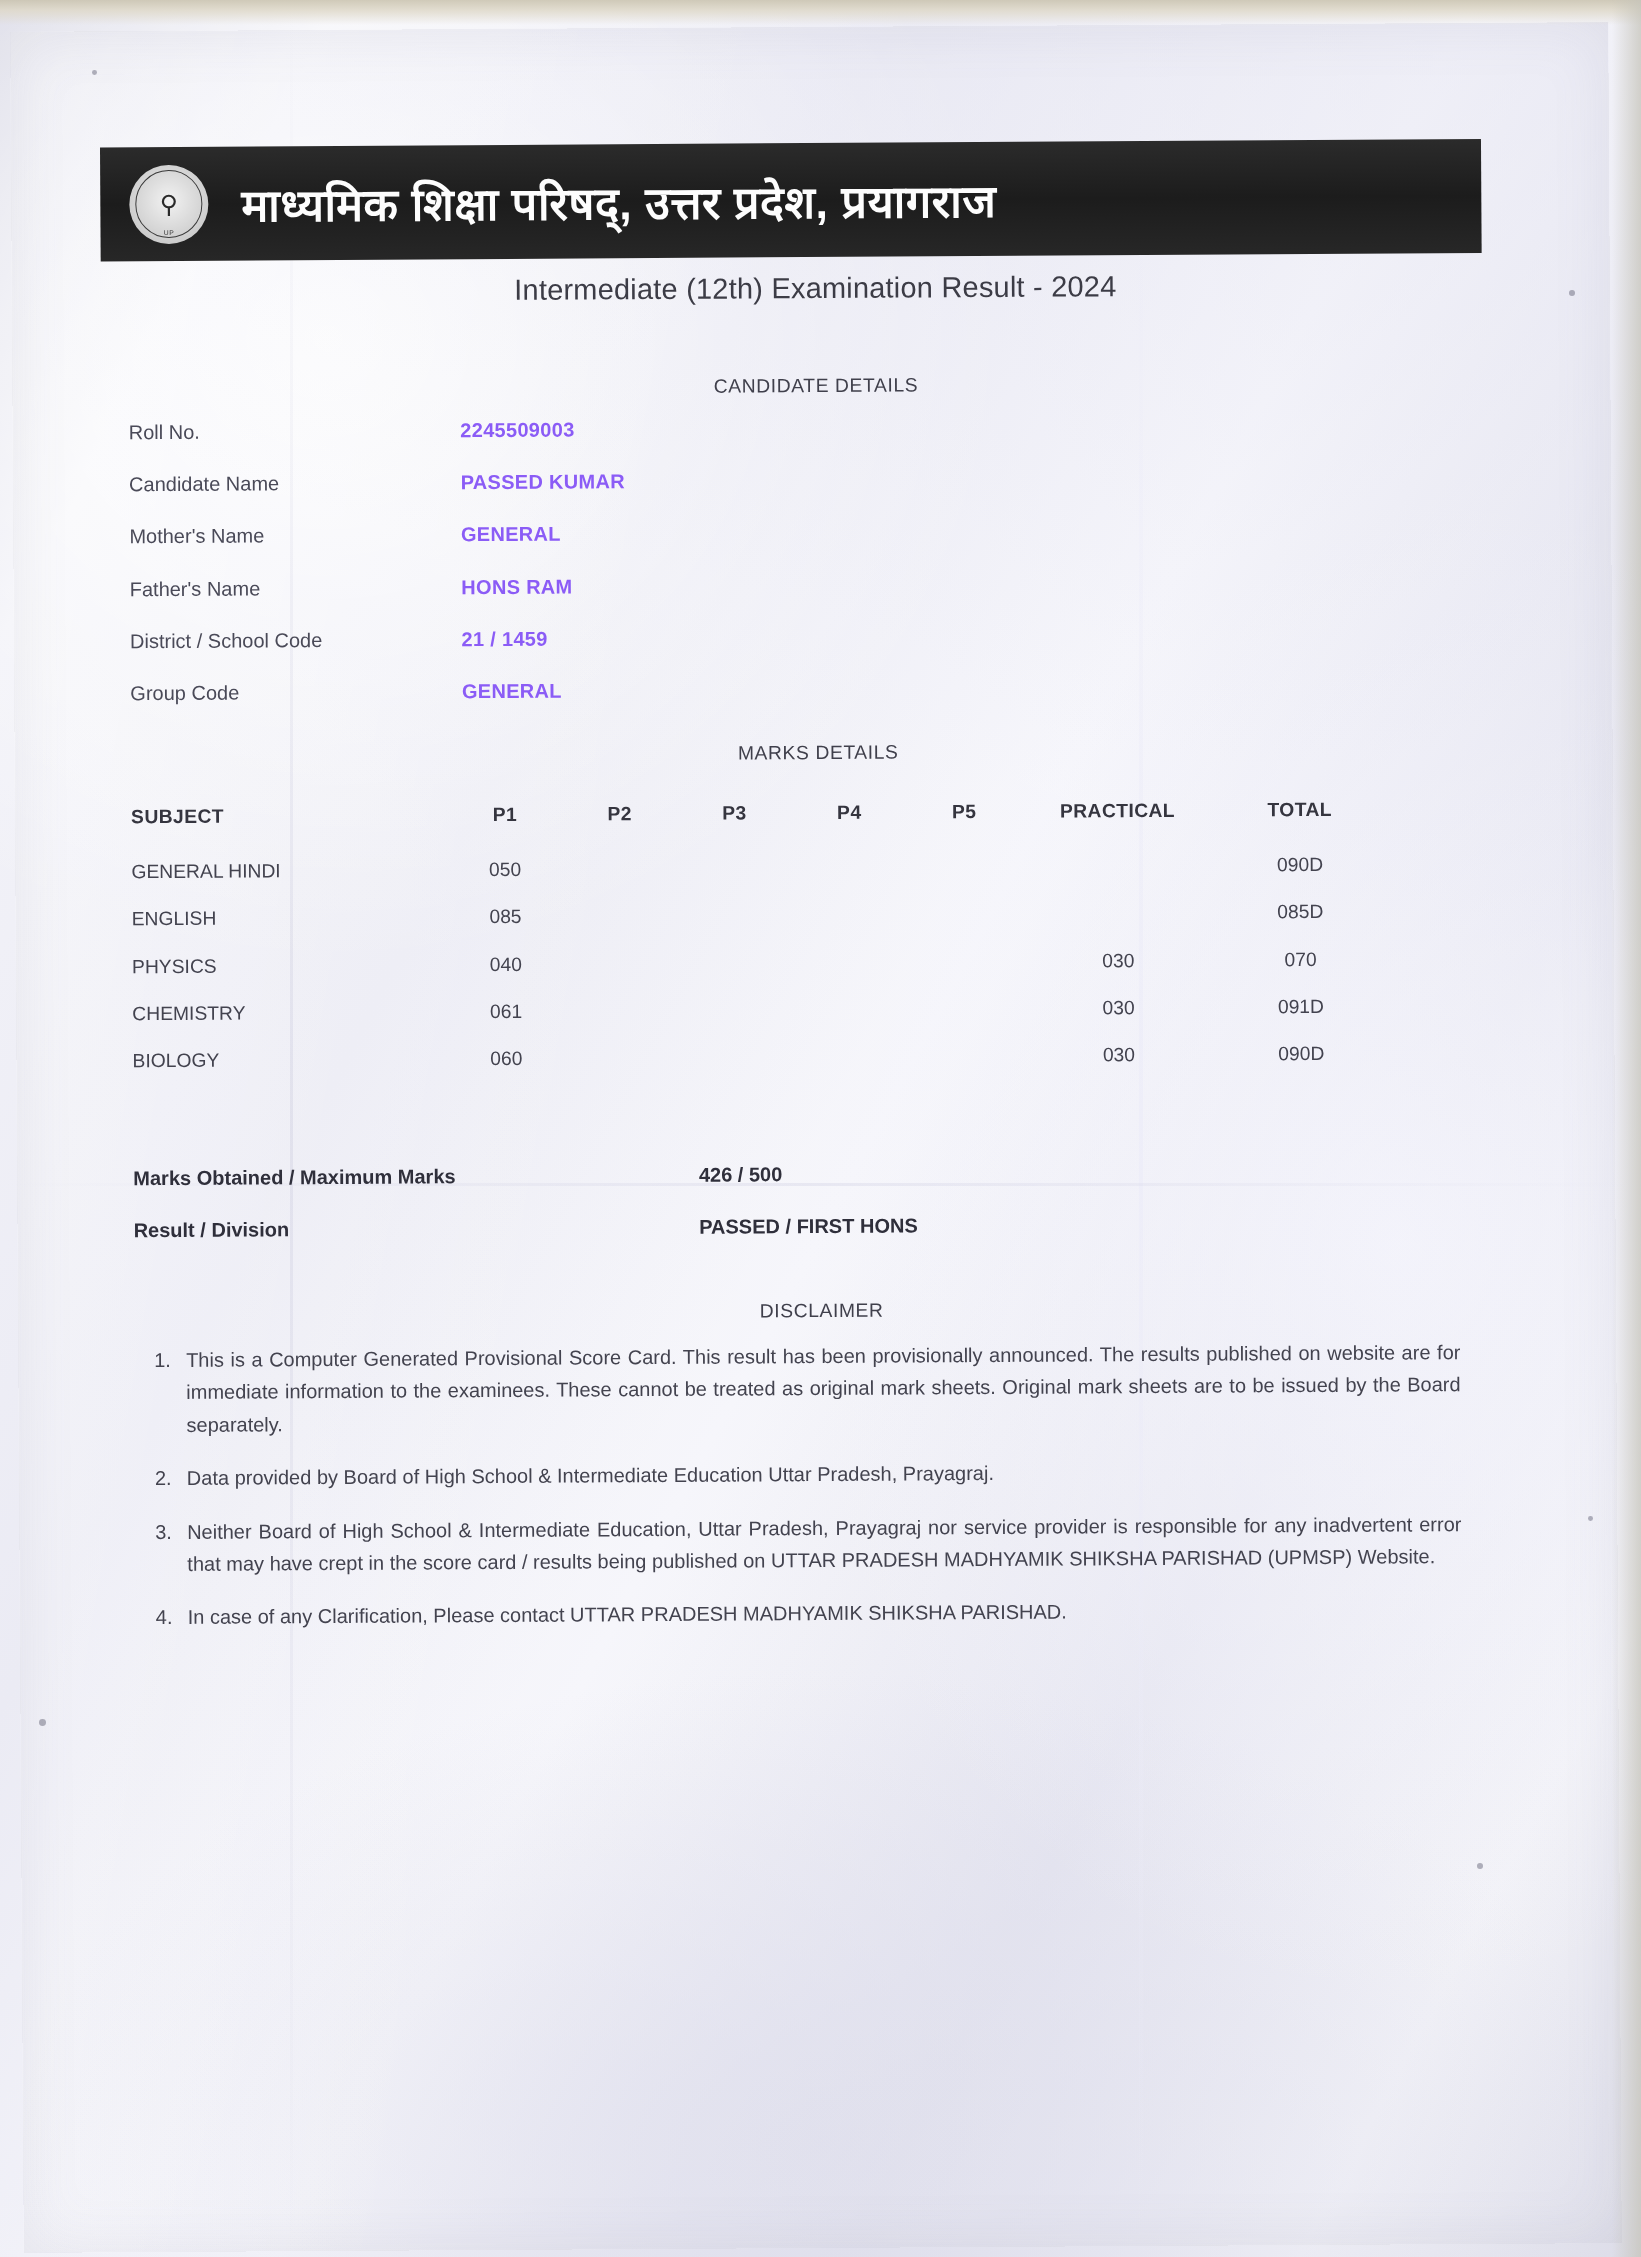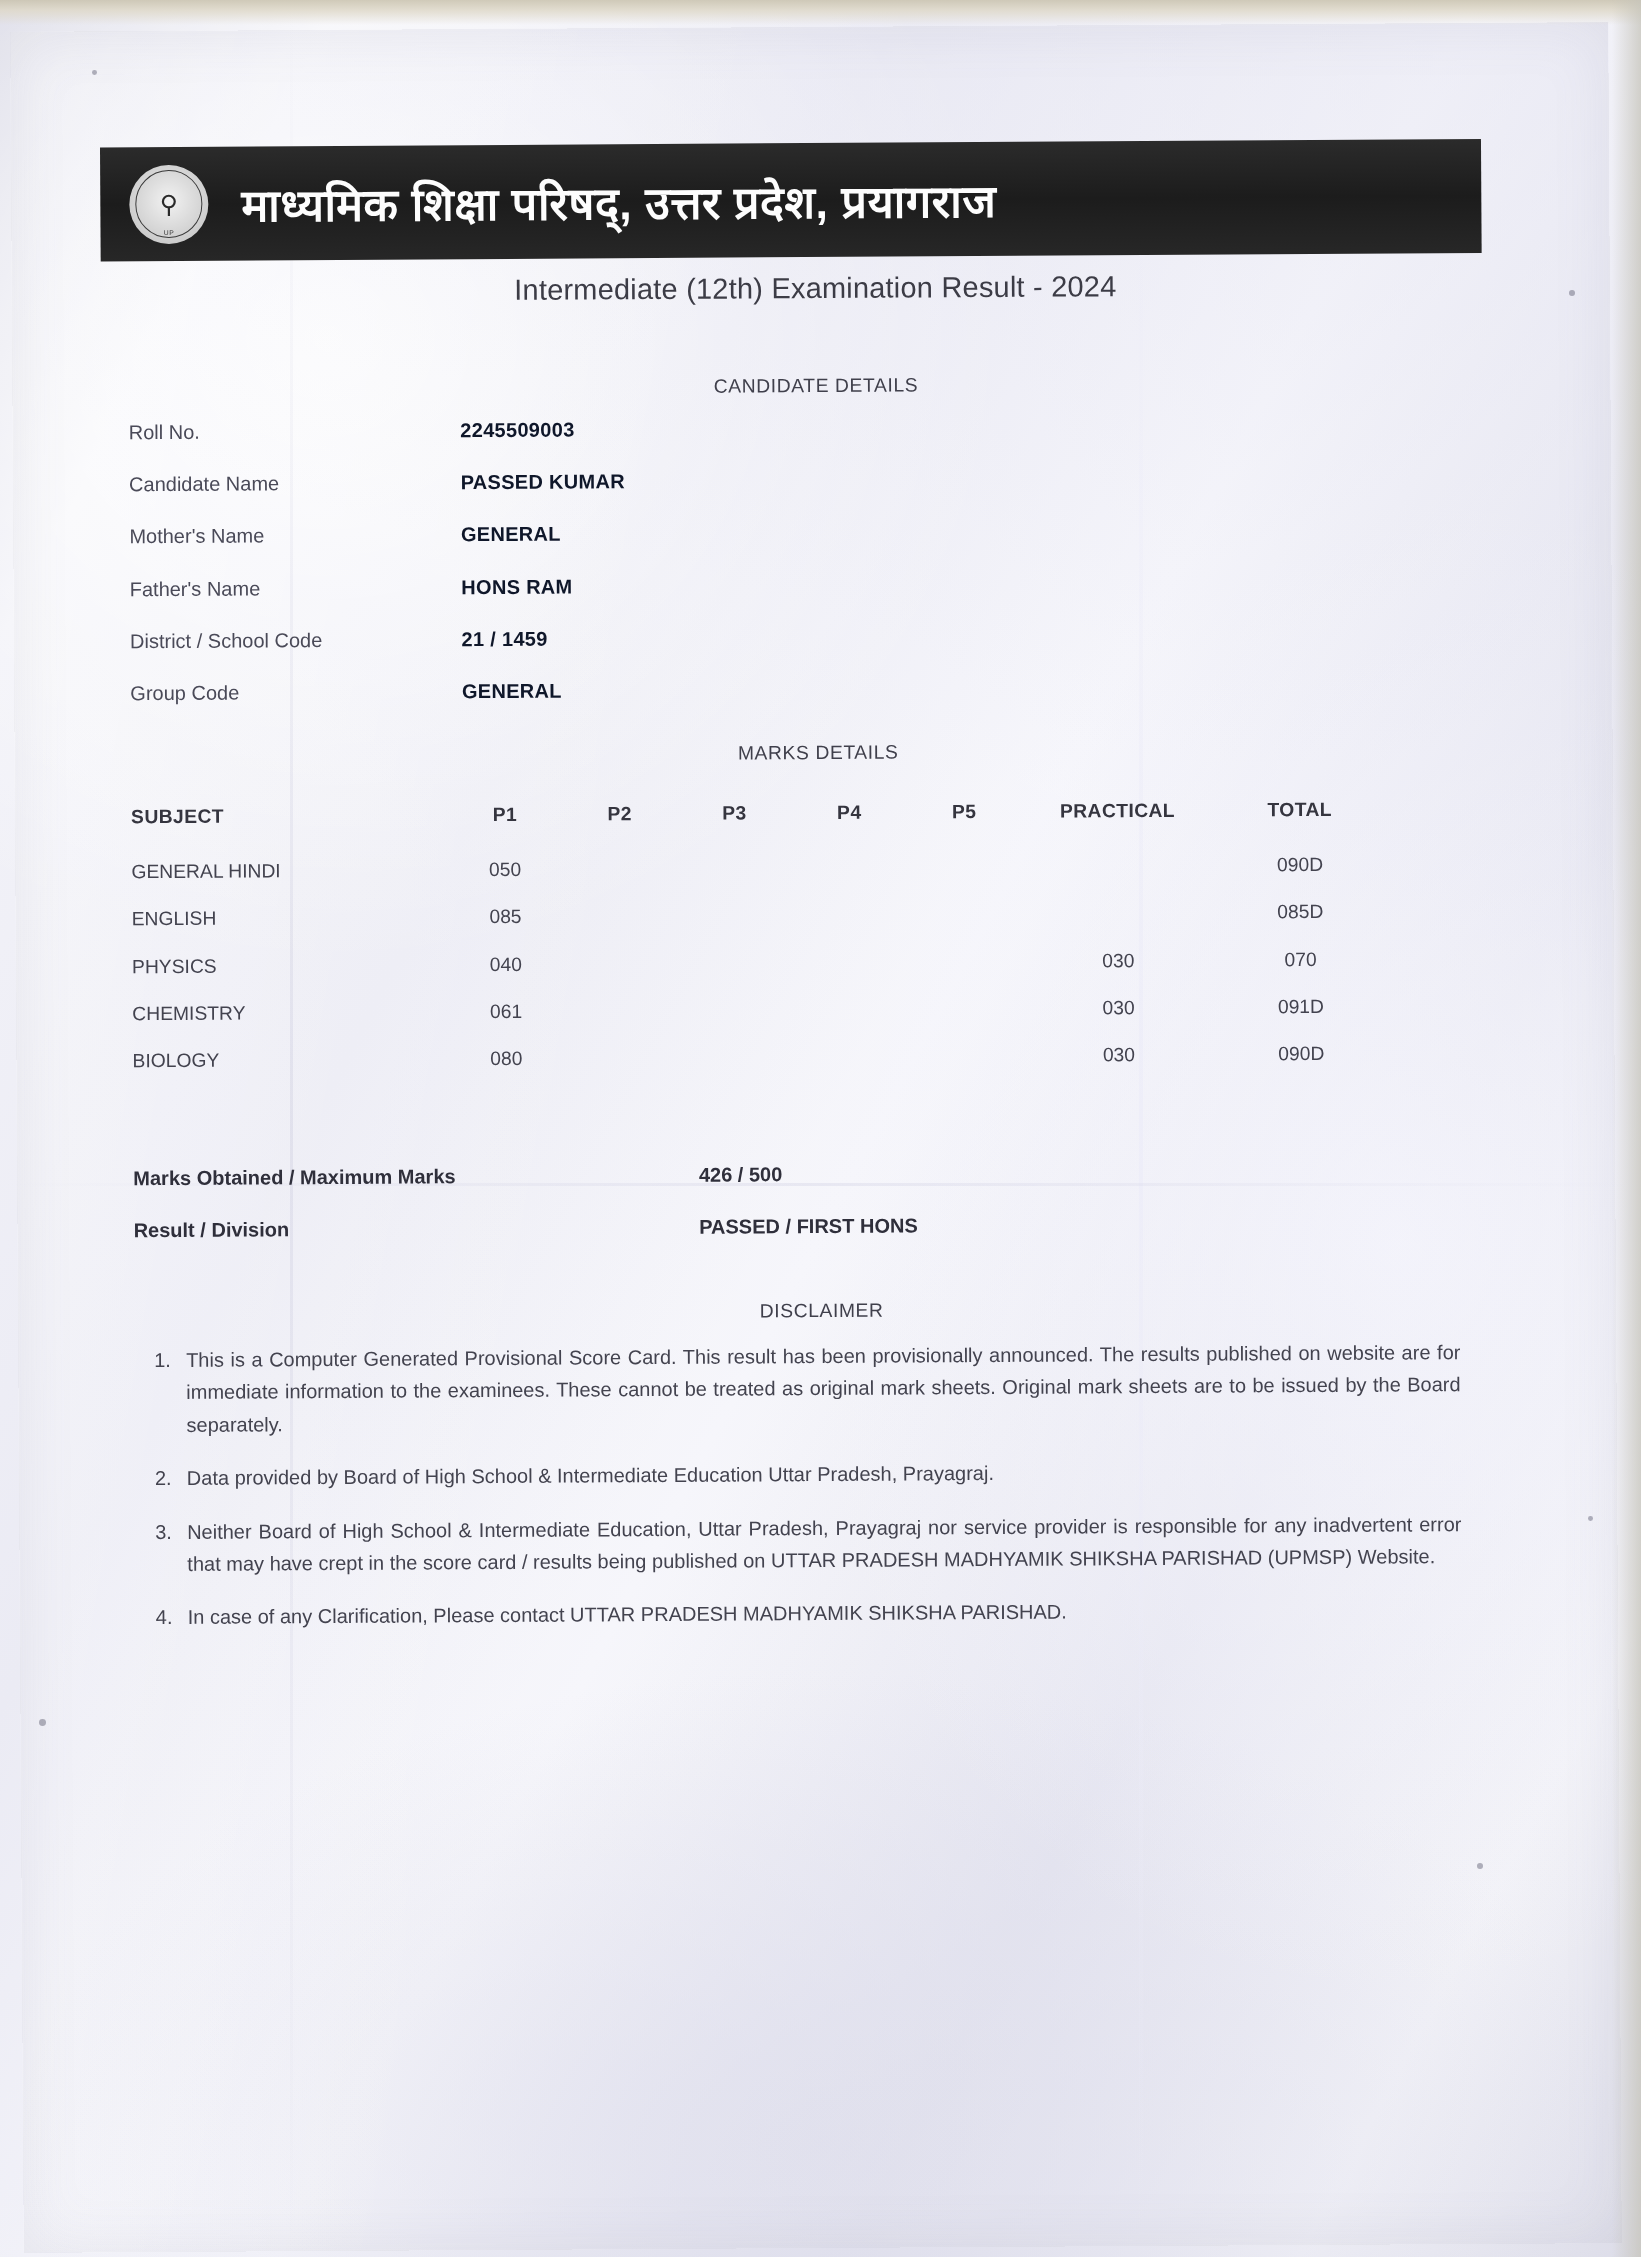--- a/index.html
+++ b/index.html
@@ -148,21 +148,21 @@
     font-size: 20px;
     color: #43434f;
   }
   .field-label {
     display: inline-block;
     width: 326px;
     color: #4a4a58;
   }
   .field-value {
     font-weight: bold;
-    color: #0f172a;
+    color: #8b5cf6;
     letter-spacing: 0.3px;
   }
 
   
   .marks-table {
     position: absolute;
     left: 133px;
     top: 792px;
     width: 1255px;
     border-collapse: collapse;
@@ -334,21 +334,21 @@
         <td>061</td>
         <td></td>
         <td></td>
         <td></td>
         <td></td>
         <td>030</td>
         <td>091D</td>
       </tr>
       <tr>
         <td class="subject-col">BIOLOGY</td>
-        <td>080</td>
+        <td>060</td>
         <td></td>
         <td></td>
         <td></td>
         <td></td>
         <td>030</td>
         <td>090D</td>
       </tr>
     </tbody>
   </table>
 

